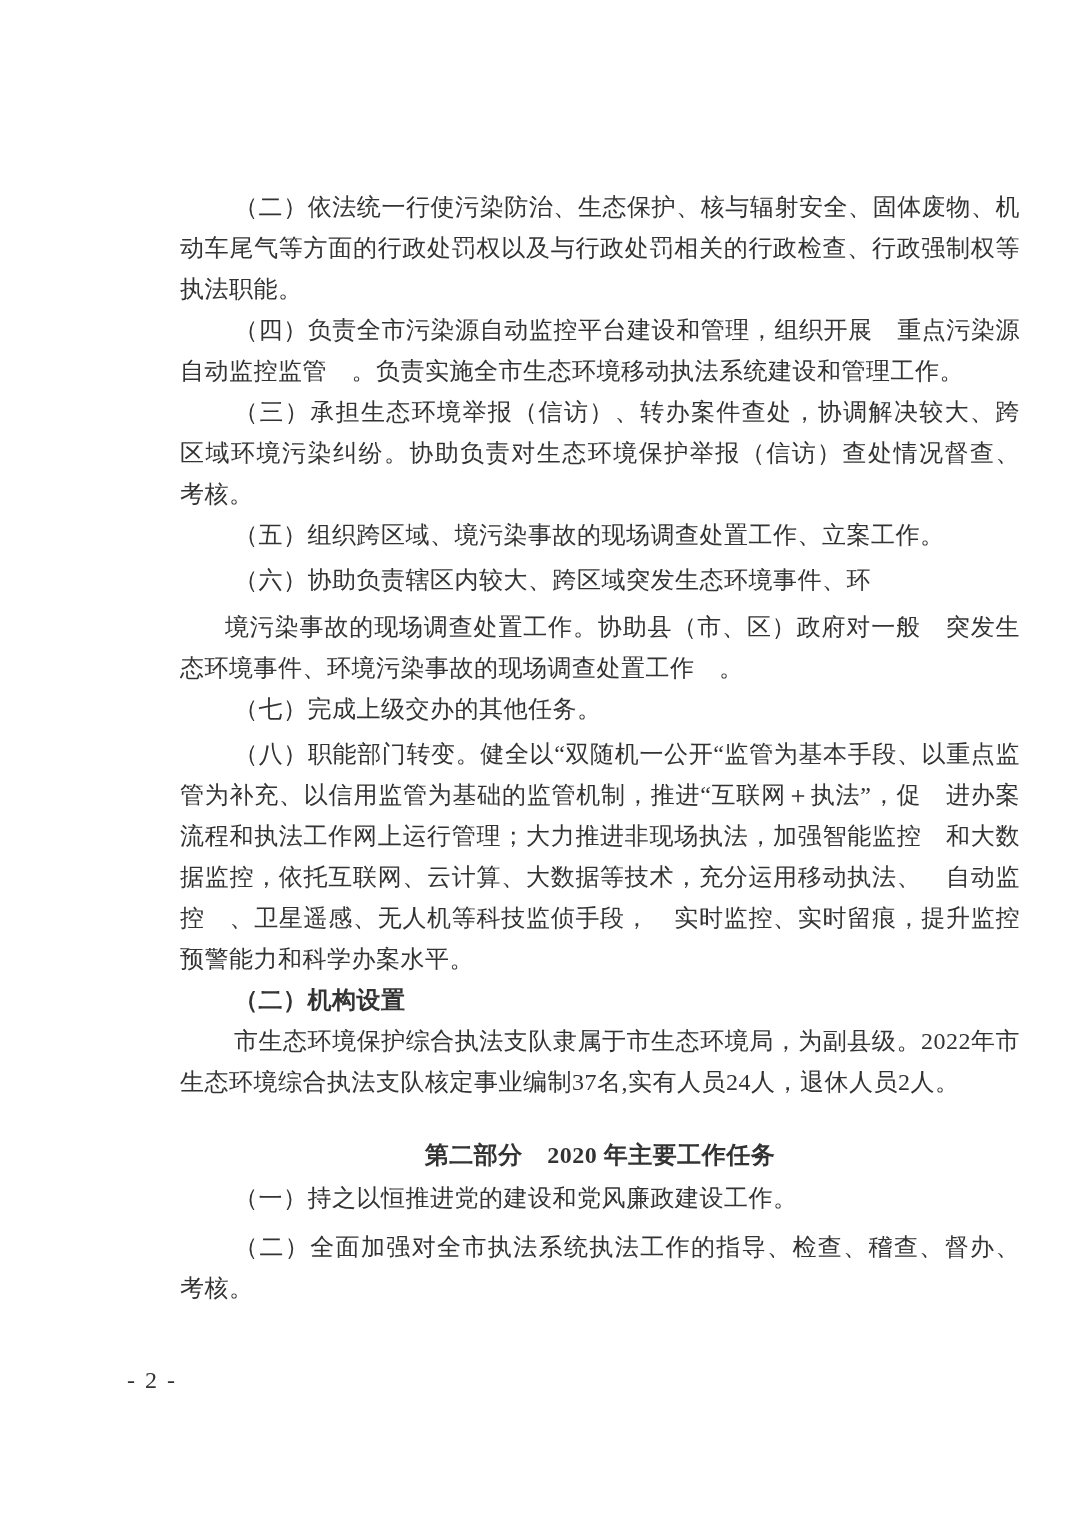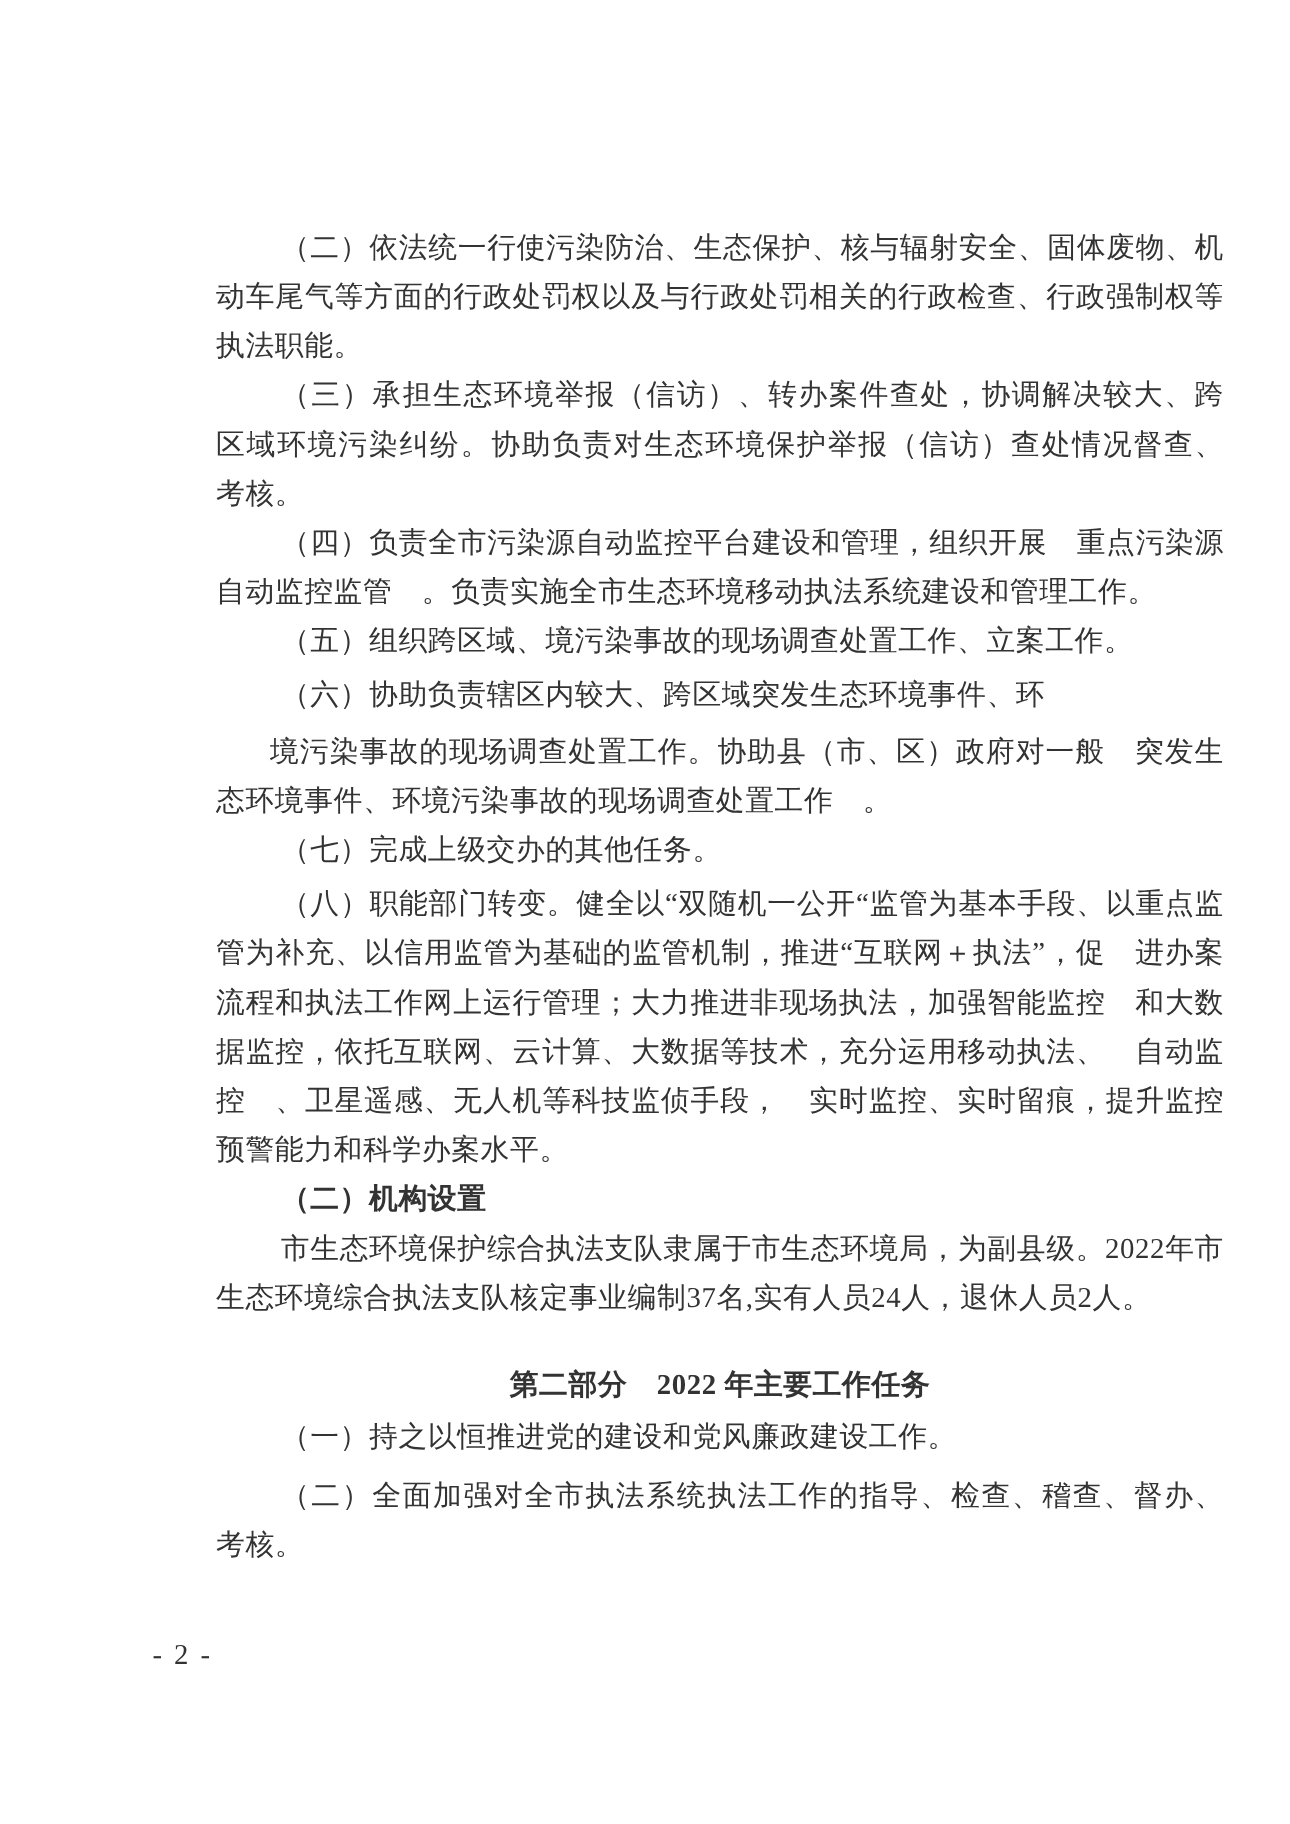--- a/index.html
+++ b/index.html
@@ -50,27 +50,27 @@
     letter-spacing: 2px;
     color: #333333;
   }
 </style>
 </head>
 <body>
 
 <div class="page">
   <main class="doc-body" id="doc-body">
       <p class="para">（二）依法统一行使污染防治、生态保护、核与辐射安全、固体废物、机动车尾气等方面的行政处罚权以及与行政处罚相关的行政检查、行政强制权等执法职能。</p>
+      <p class="para">（四）负责全市污染源自动监控平台建设和管理，组织开展　重点污染源自动监控监管　。负责实施全市生态环境移动执法系统建设和管理工作。</p>
       <p class="para">（三）承担生态环境举报（信访）、转办案件查处，协调解决较大、跨　区域环境污染纠纷。协助负责对生态环境保护举报（信访）查处情况督查、　考核。</p>
-      <p class="para">（四）负责全市污染源自动监控平台建设和管理，组织开展　重点污染源自动监控监管　。负责实施全市生态环境移动执法系统建设和管理工作。</p>
       <p class="para">（五）组织跨区域、境污染事故的现场调查处置工作、立案工作。</p>
       <p class="para">（六）协助负责辖区内较大、跨区域突发生态环境事件、环</p>
       <p class="para cont">境污染事故的现场调查处置工作。协助县（市、区）政府对一般　突发生态环境事件、环境污染事故的现场调查处置工作　。</p>
       <p class="para">（七）完成上级交办的其他任务。</p>
       <p class="para">（八）职能部门转变。健全以“双随机一公开“监管为基本手段、以重点监管为补充、以信用监管为基础的监管机制，推进“互联网＋执法”，促　进办案流程和执法工作网上运行管理；大力推进非现场执法，加强智能监控　和大数据监控，依托互联网、云计算、大数据等技术，充分运用移动执法、　自动监控　、卫星遥感、无人机等科技监侦手段，　实时监控、实时留痕，提升监控预警能力和科学办案水平。</p>
       <p class="para subheading">（二）机构设置</p>
       <p class="para">市生态环境保护综合执法支队隶属于市生态环境局，为副县级。2022年市生态环境综合执法支队核定事业编制37名,实有人员24人，退休人员2人。</p>
-      <p class="para section-title">第二部分　2022 年主要工作任务</p>
+      <p class="para section-title">第二部分　2020 年主要工作任务</p>
       <p class="para">（一）持之以恒推进党的建设和党风廉政建设工作。</p>
       <p class="para">（二）全面加强对全市执法系统执法工作的指导、检查、稽查、督办、　考核。</p>
     </main>
   <div class="page-number">- 2 -</div>
 </div>
 
 </body></html>

